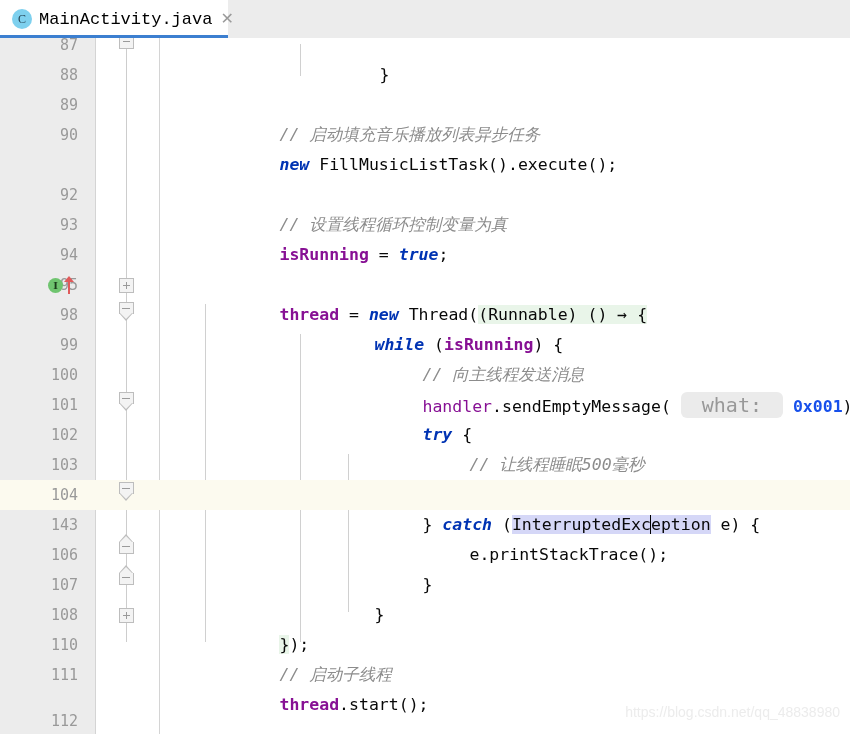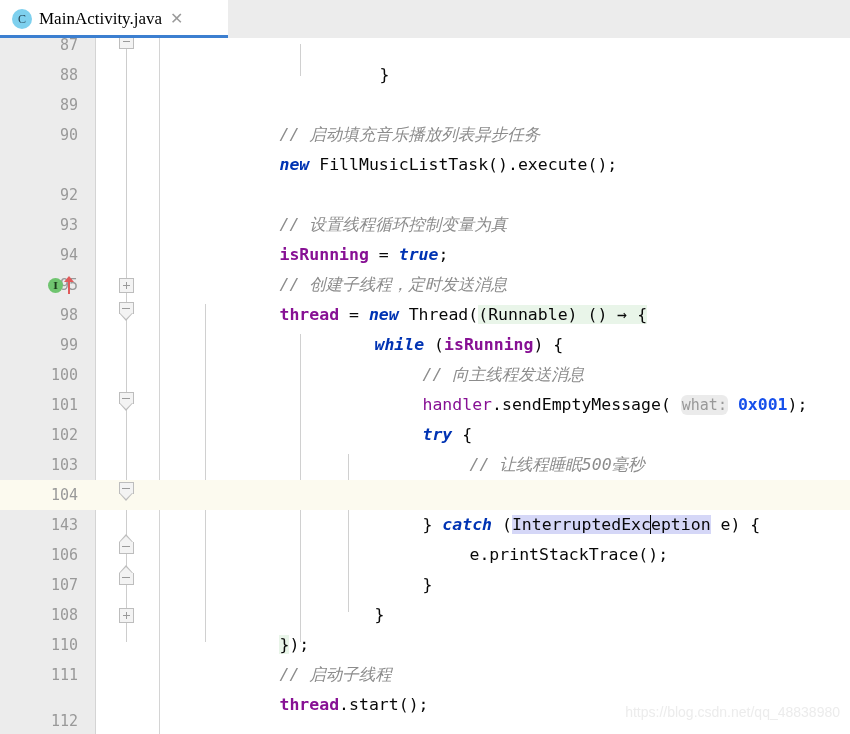--- a/index.html
+++ b/index.html
@@ -56,21 +56,21 @@
     font-family: "Liberation Serif", serif;
     display: flex;
     align-items: center;
     justify-content: center;
     flex: none;
     margin-right: 7px;
   }
   .tab-title {
     font-size: 17px;
     color: #000000;
-    font-family: Liberation Serif, serif;
+    font-family: Liberation Mono, monospace;
     white-space: nowrap;
   }
   .tab-close {
     margin-left: 8px;
     font-size: 16px;
     color: #9a9a9a;
     line-height: 1;
     font-family: "Liberation Sans", sans-serif;
   }
 
@@ -156,22 +156,22 @@
   .fieldn  { color: #871094; }
   .num     { color: #1750eb; font-weight: bold; }
   .stat    { font-style: italic; color: #080808; }
   .plain   { color: #080808; }
 
   
   .hint {
     background: #ebebeb;
     color: #989898;
     border-radius: 6px;
-    padding: 1px 1px;
-    font-size: 15px;
+    padding: 1px 21px;
+    font-size: 20px;
     font-family: "DejaVu Sans Mono", monospace;
     font-style: normal;
   }
 
   
   .lambda-hl { background: #e9f5e9; }
   .brace-hl  { background: #e9f5e9; }
   .sel-hl    { background: #d5d7f7; }
   .caret {
     display: inline-block;
@@ -407,23 +407,20 @@
 
     <div class="row" style="top:172px;">
       <div class="lineno">93</div>
       <div class="code">
         <span class="field">isRunning</span><span class="plain"> = </span><span class="kw">true</span><span class="plain">;</span>
       </div>
     </div>
 
     <div class="row" style="top:202px;">
       <div class="lineno">94</div>
-      <div class="code">
-        <span class="cmt">// 创建子线程，定时发送消息</span>
-      </div>
     </div>
 
     <div class="row" style="top:232px;">
       <div class="lineno">95</div>
       <div class="code">
         <span class="field">thread</span><span class="plain"> = </span><span class="kw">new</span><span class="plain"> Thread(</span><span class="plain lambda-hl">(Runnable) () → {</span>
       </div>
     </div>
 
     <div class="impl-marker" style="top:240px;">I</div>

